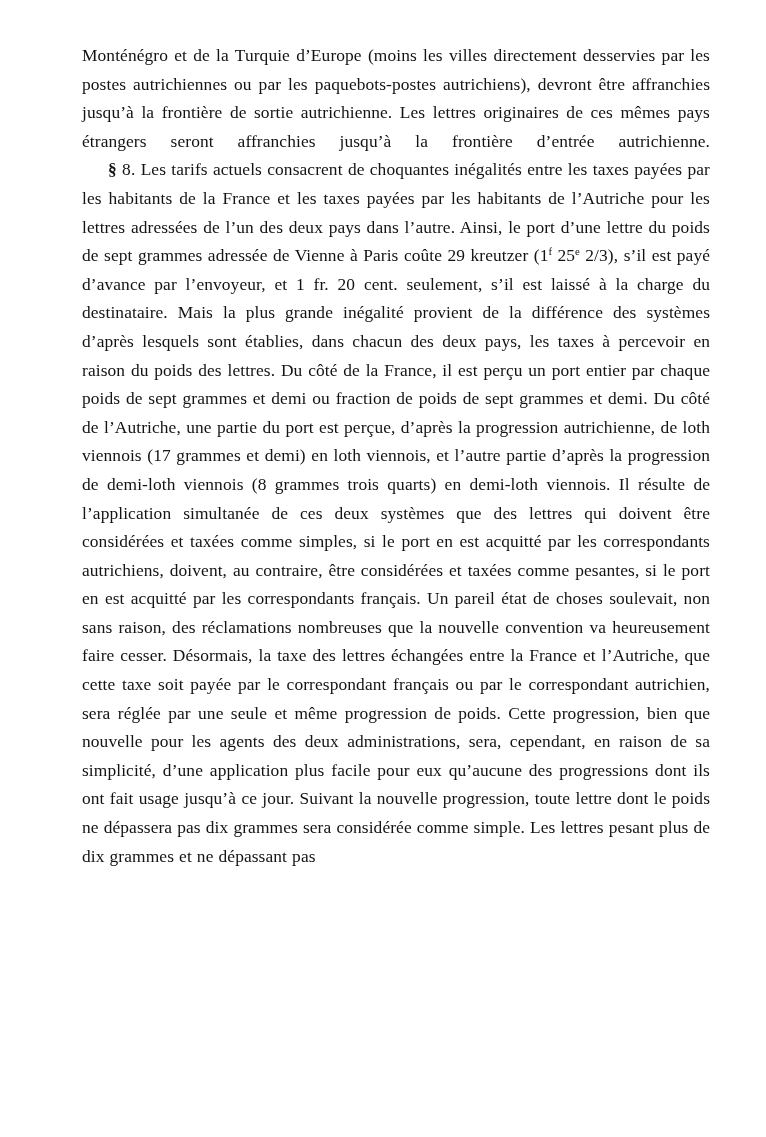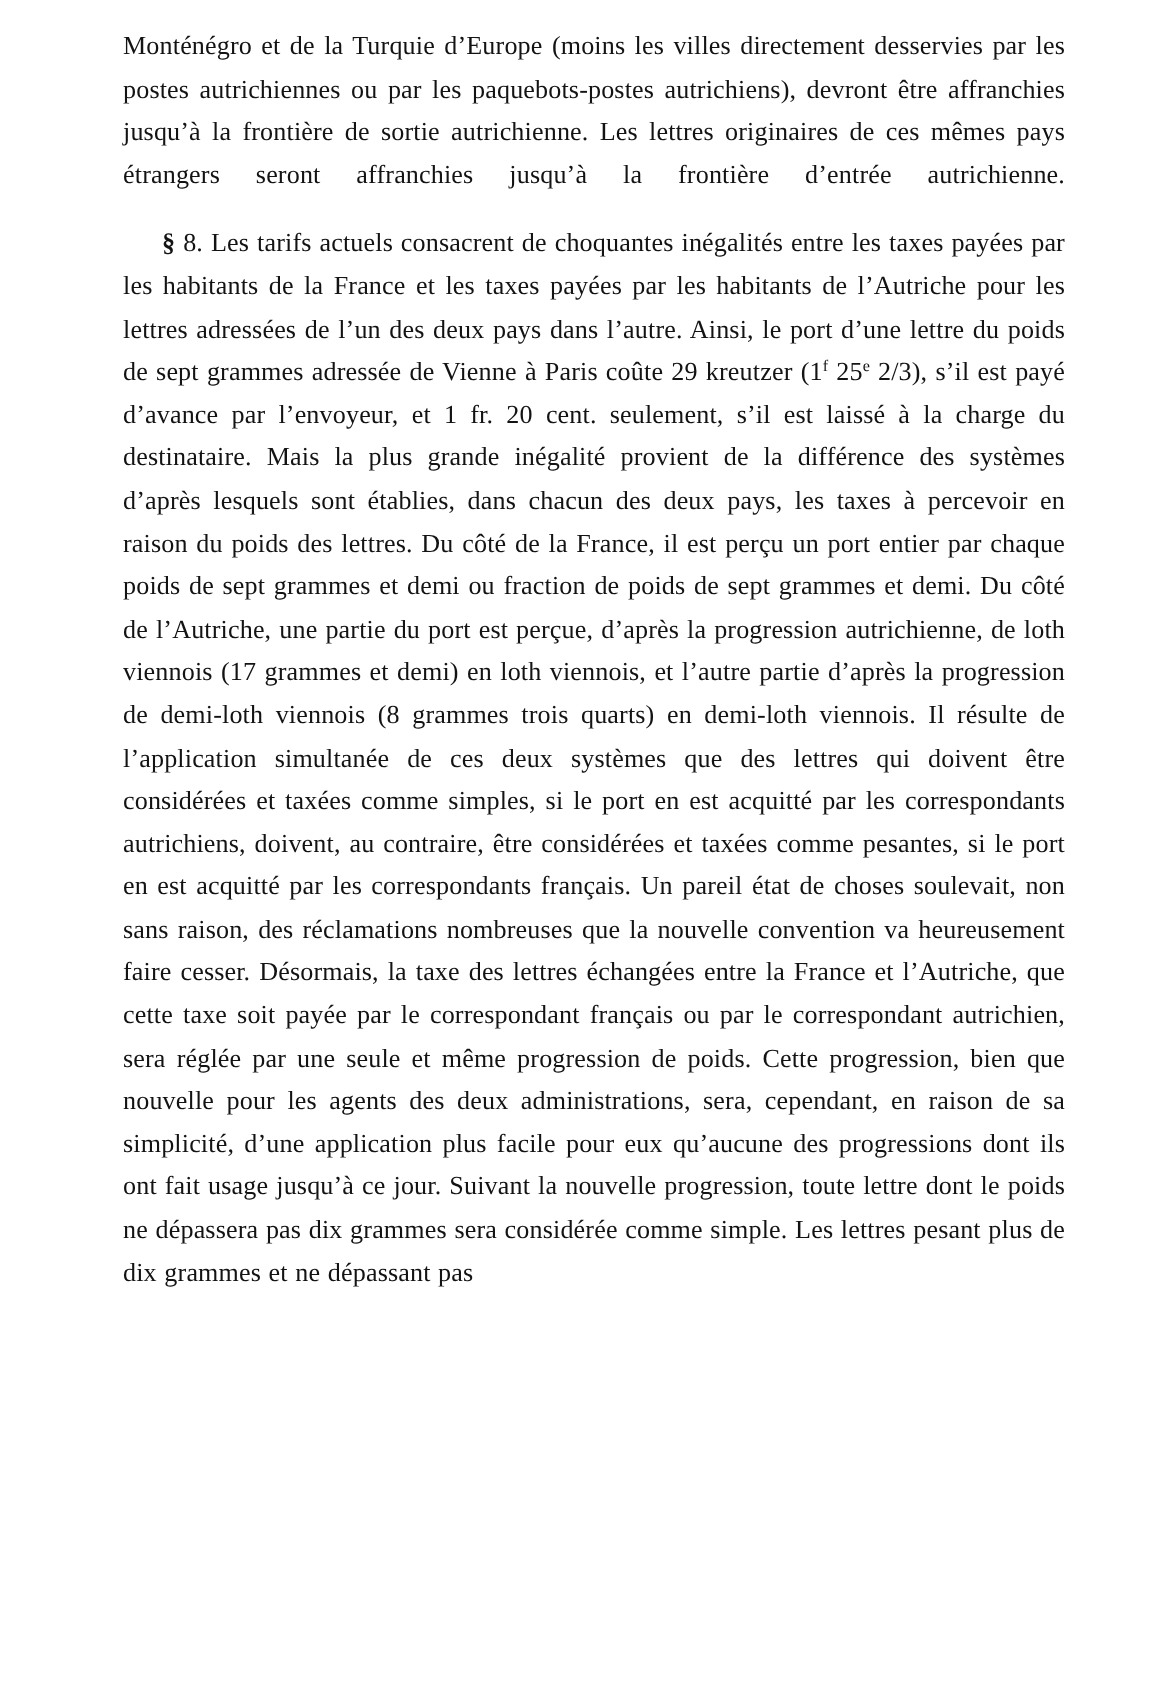--- a/index.html
+++ b/index.html
@@ -13,42 +13,41 @@
     overflow: hidden;
     font-family: "Liberation Serif", "DejaVu Serif", serif;
     color: #111111;
   }
   .page {
     position: relative;
     width: 766px;
     height: 1137px;
     background: #ffffff;
     box-sizing: border-box;
-    padding: 16px 56px 0 82px;
+    padding: 41px 56px 0 82px;
   }
   .text-block {
     width: 628px;
   }
   .para {
     margin: 0;
     text-align: justify;
     text-align-last: left;
     font-size: 17.4px;
     line-height: 28.6px;
     letter-spacing: 0.1px;
     word-spacing: 0.6px;
     color: #131313;
     -webkit-font-smoothing: none;
   }
   .para.continued {
     text-indent: 0;
   }
   .para.new-section {
     text-indent: 26px;
-    margin-top: 17px;
   }
   .para.clipped {
     text-align-last: justify;
   }
   .section-mark {
     font-weight: 600;
   }
   sup.unit {
     font-size: 0.62em;
     vertical-align: 0.55em;

